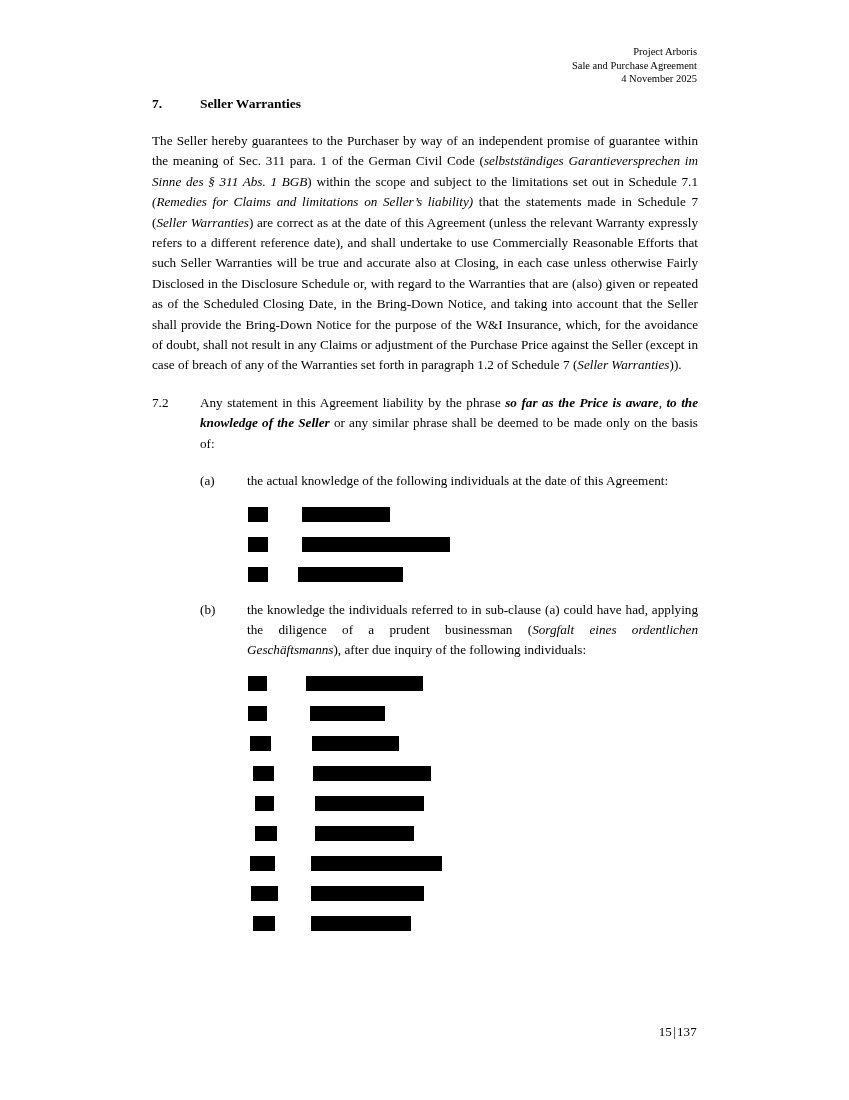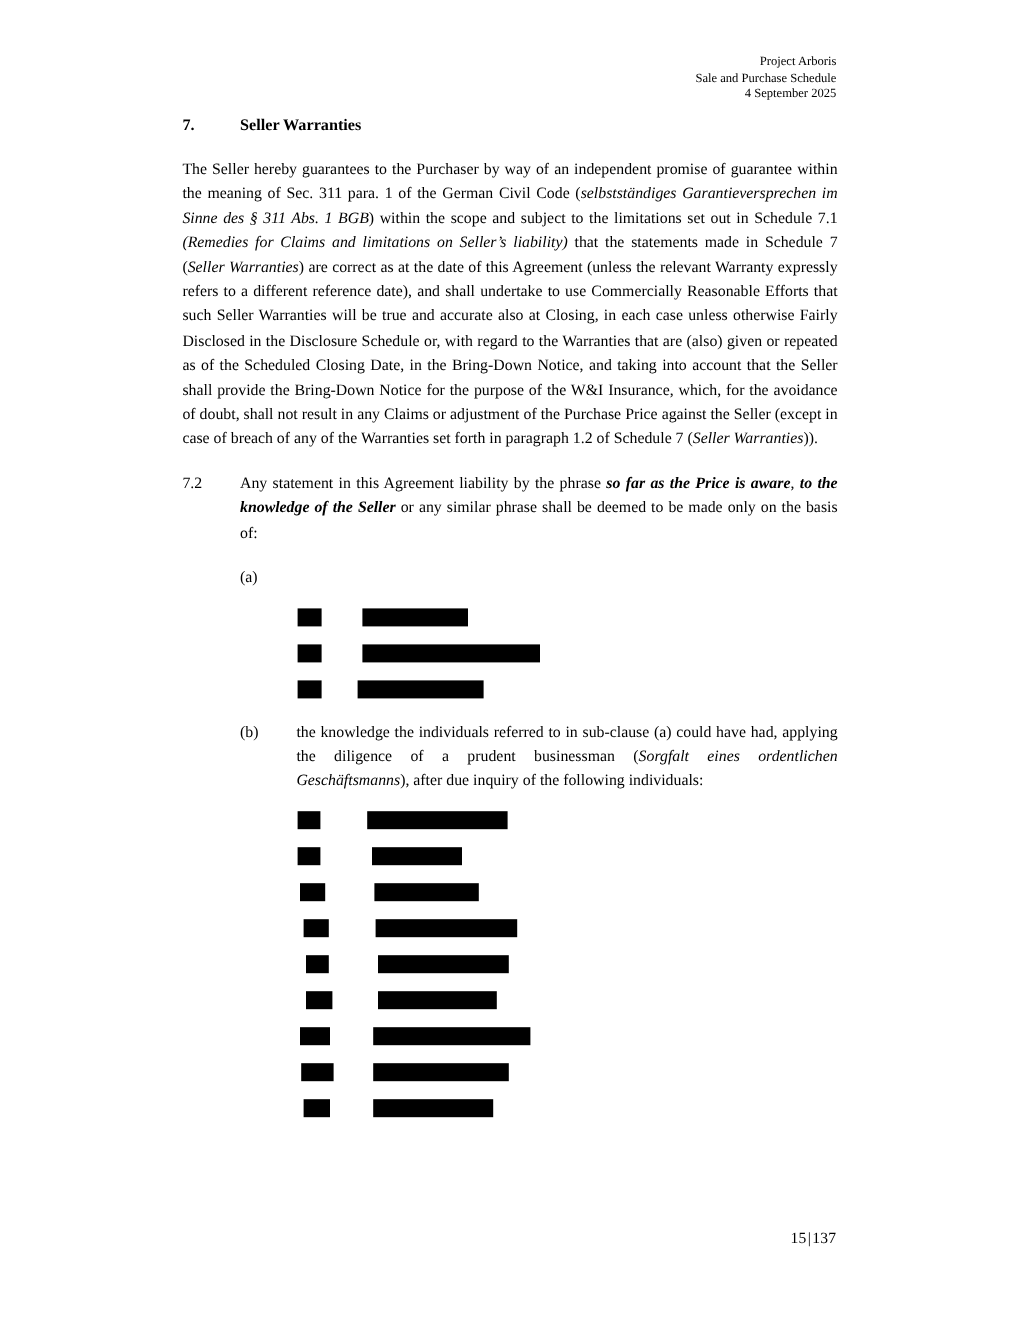--- a/index.html
+++ b/index.html
@@ -120,42 +120,43 @@
   }
   .footer .sep { display: inline-block; padding: 0 1px; }
 </style>
 </head>
 <body>
 
 <div class="page">
 
   <div class="header">
     <div>Project Arboris</div>
-    <div>Sale and Purchase Schedule</div>
-    <div>4 September 2025</div>
+    <div>Sale and Purchase Agreement</div>
+    <div>4 November 2025</div>
   </div>
 
   <div class="content">
 
     <div class="clause-heading">
       <div class="num">7.</div>
       <div class="title">Seller Warranties</div>
     </div>
 
     <div class="clause">
       <div class="body"><span>The Seller hereby guarantees to the Purchaser by way of an independent promise of guarantee within the meaning of Sec. 311 para. 1 of the German Civil Code (</span><i>selbstständiges Garantieversprechen im Sinne des § 311 Abs. 1 BGB</i><span>) within the scope and subject to the limitations set out in Schedule 7.1 </span><i>(Remedies for Claims and limitations on Seller’s liability)</i><span> that the statements made in Schedule 7 (</span><i>Seller Warranties</i><span>) are correct as at the date of this Agreement (unless the relevant Warranty expressly refers to a different reference date), and shall undertake to use Commercially Reasonable Efforts that such Seller Warranties will be true and accurate also at Closing, in each case unless otherwise Fairly Disclosed in the Disclosure Schedule or, with regard to the Warranties that are (also) given or repeated as of the Scheduled Closing Date, in the Bring-Down Notice, and taking into account that the Seller shall provide the Bring-Down Notice for the purpose of the W&amp;I Insurance, which, for the avoidance of doubt, shall not result in any Claims or adjustment of the Purchase Price against the Seller (except in case of breach of any of the Warranties set forth in paragraph 1.2 of Schedule 7 (</span><i>Seller Warranties</i><span>)).</span></div>
     </div>
 
     <div class="clause">
       <div class="num">7.2</div>
       <div class="body"><span>Any statement in this Agreement liability by the phrase </span><span class="bi">so far as the Price is aware</span><span>, </span><span class="bi">to the knowledge of the Seller</span><span> or any similar phrase shall be deemed to be made only on the basis of:</span></div>
     </div>
 
     <div class="sub">
       <div class="num">(a)</div>
+      <div class="body"><span>the actual knowledge of the following individuals at the date of this Agreement:</span></div>
     </div>
     <div class="redaction-list">
         <div class="redaction-row" style="padding-left: 96px;">
           <span class="bar" style="width: 20px;"></span>
           <span class="gap" style="width: 34px;"></span>
           <span class="bar" style="width: 88px;"></span>
         </div>
         <div class="redaction-row" style="padding-left: 96px;">
           <span class="bar" style="width: 20px;"></span>
           <span class="gap" style="width: 34px;"></span>

